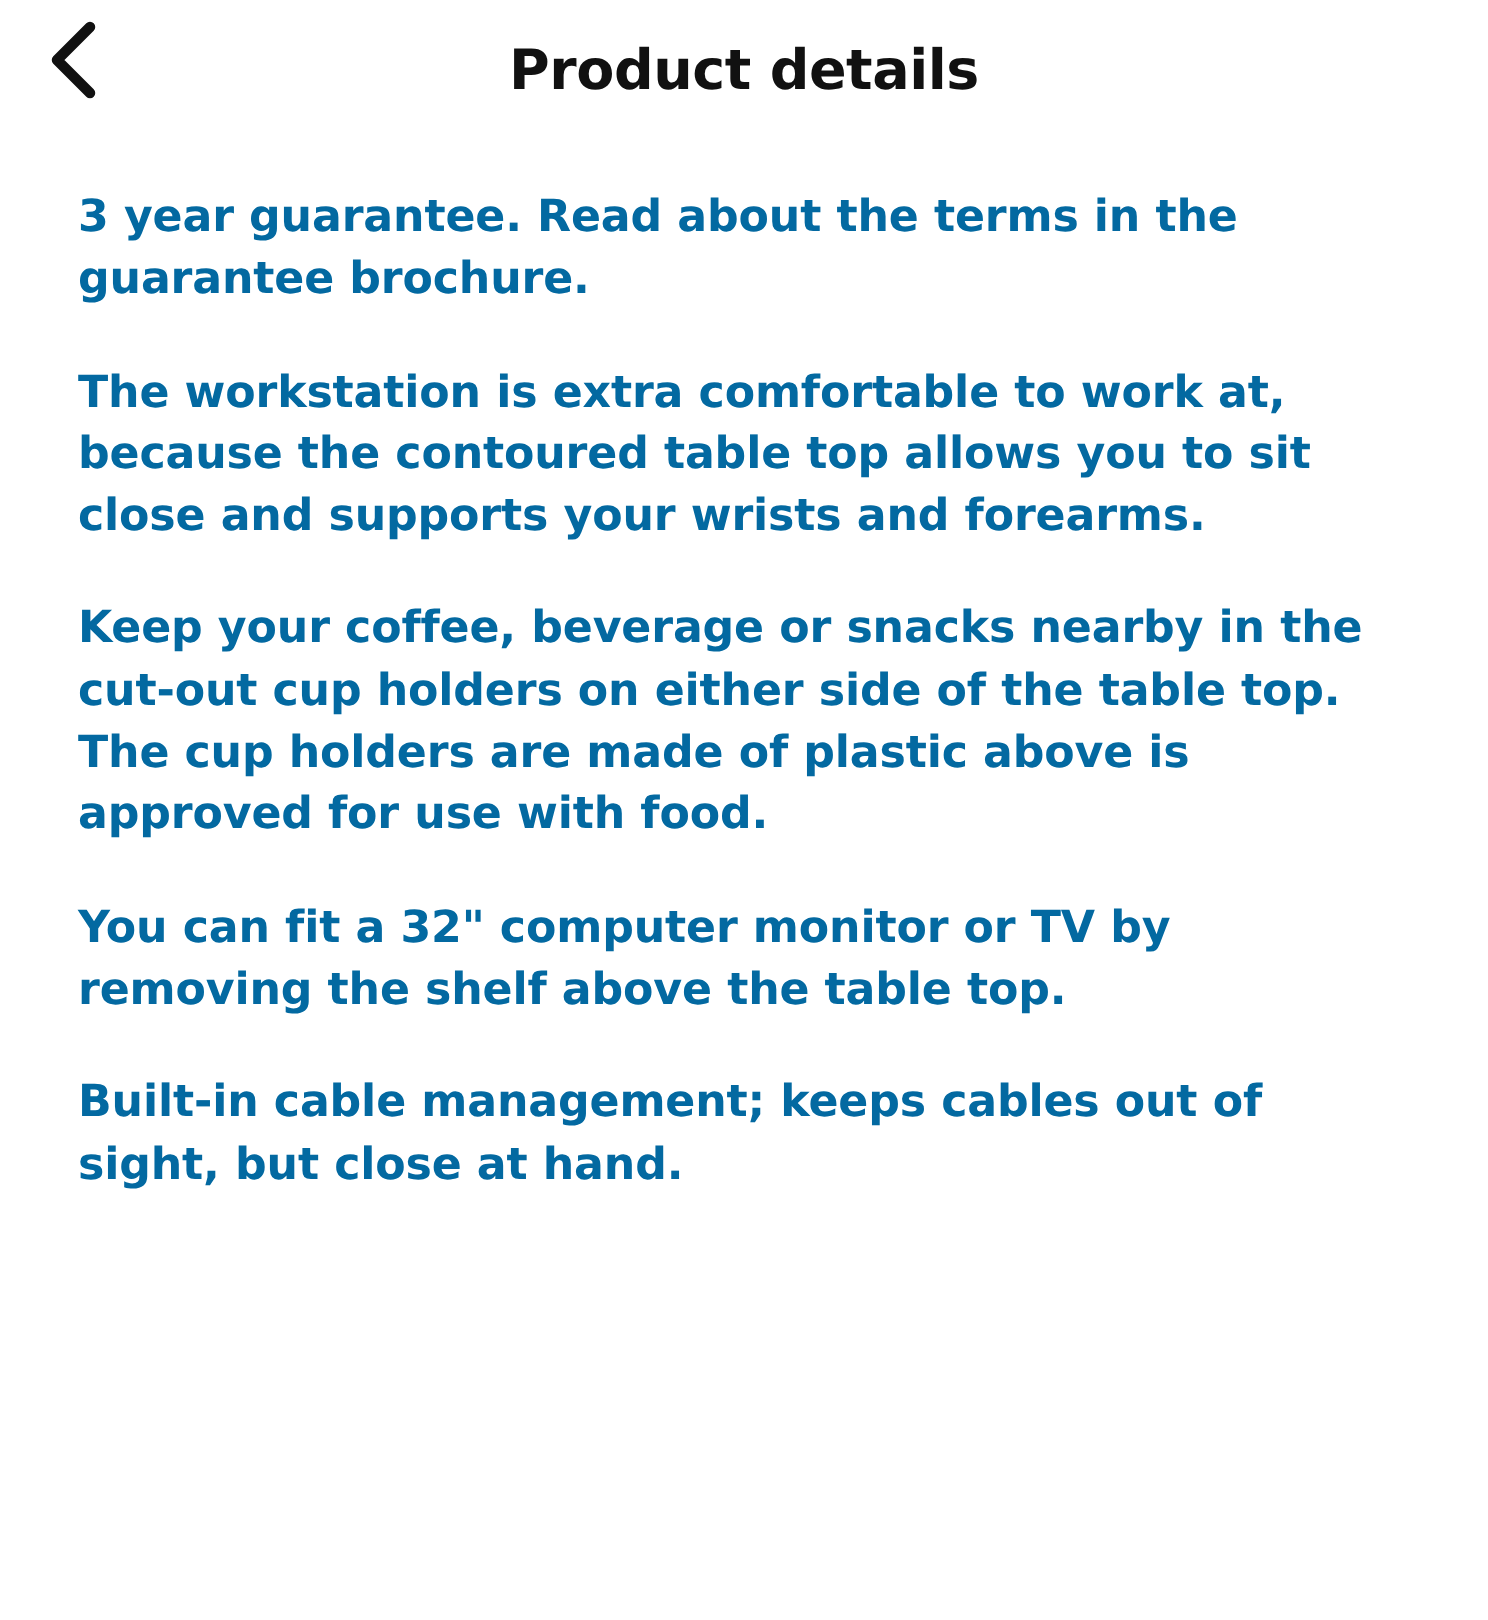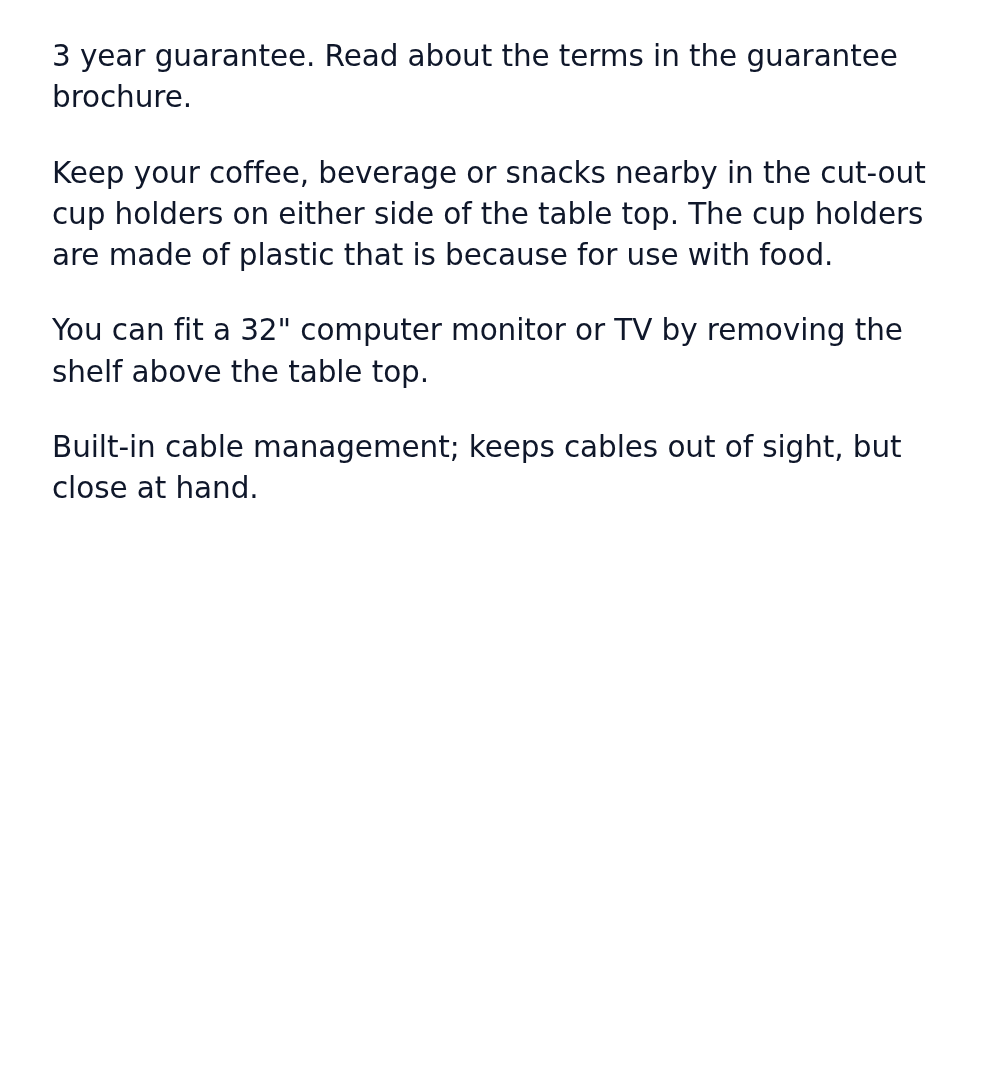--- a/index.html
+++ b/index.html
@@ -50,34 +50,45 @@
     color: #111111;
     line-height: 1;
     padding-top: 4px;
   }
   .content {
     padding: 36px 52px 0 52px;
   }
   .para {
     font-size: 29.5px;
     line-height: 1.40;
-    color: #0f172a;
+    color: #0369a1;
     margin: 0 0 34px 0;
     max-width: 900px;
-    font-weight: 400;
+    font-weight: 700;
     letter-spacing: -0.1px;
   }
   .para:last-child { margin-bottom: 11px; }
 </style>
 </head>
 <body>
 
 <div class="screen">
 
+  <div class="header">
+    <button class="back-button">
+      <span>
+        <svg width="40" height="52" viewBox="0 0 40 52" aria-hidden="true">
+          <polyline points="30,4 8,26 30,48" fill="none" stroke="#111111" stroke-width="7" stroke-linecap="round" stroke-linejoin="round"></polyline>
+        </svg>
+      </span>
+    </button>
+    <div class="header-title">Product details</div>
+  </div>
 
   <div class="content">
     <p class="para">3 year guarantee. Read about the terms in the guarantee brochure.</p>
-    <p class="para">Keep your coffee, beverage or snacks nearby in the cut-out cup holders on either side of the table top. The cup holders are made of plastic that is because for use with food.</p>
+    <p class="para">The workstation is extra comfortable to work at, because the contoured table top allows you to sit close and supports your wrists and forearms.</p>
+    <p class="para">Keep your coffee, beverage or snacks nearby in the cut-out cup holders on either side of the table top. The cup holders are made of plastic above is approved for use with food.</p>
     <p class="para">You can fit a 32" computer monitor or TV by removing the shelf above the table top.</p>
     <p class="para">Built-in cable management; keeps cables out of sight, but close at hand.</p>
   </div>
 
 </div>
 
 </body></html>

